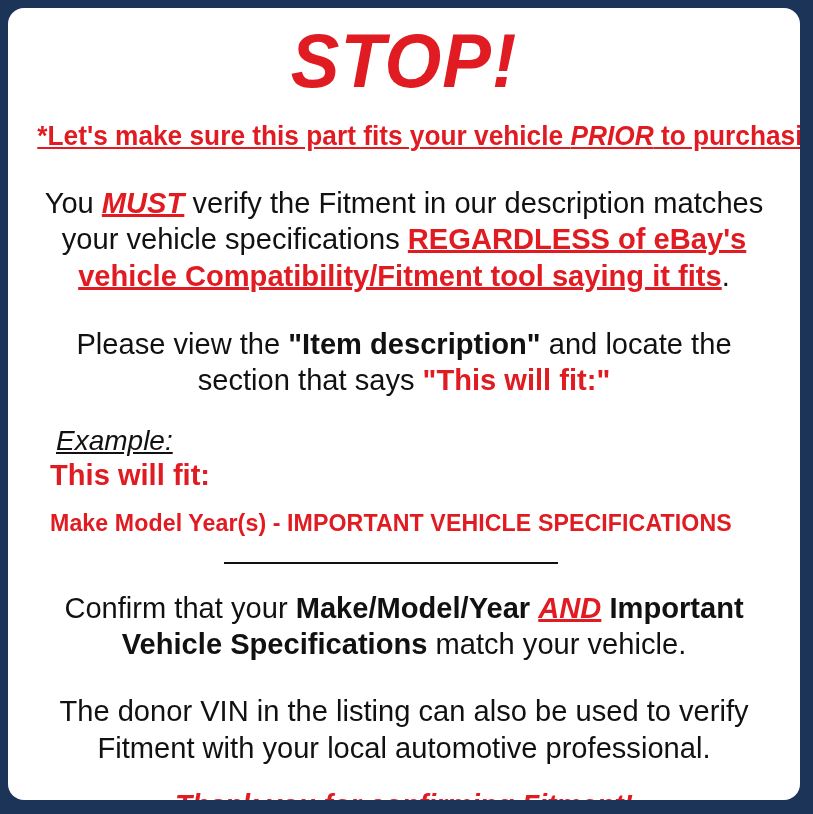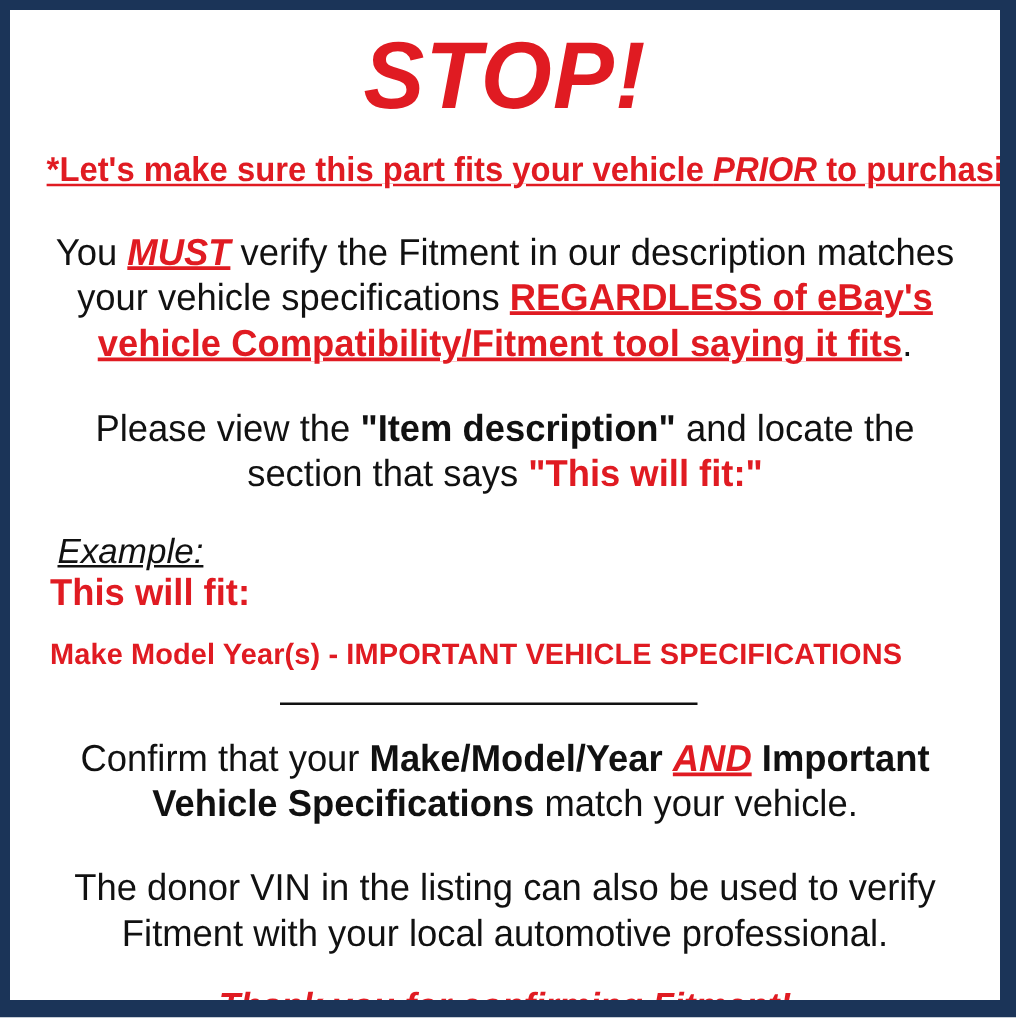--- a/index.html
+++ b/index.html
@@ -23,20 +23,21 @@
     background: #1b3458;
     padding: 8px 13px 14px 8px;
   }
   #notice-card {
     box-sizing: border-box;
     width: 100%;
     height: 100%;
     background: #ffffff;
     overflow: hidden;
     position: relative;
+    border-radius: 16px;
   }
 
   
   #stop-heading {
     margin: 0;
     padding: 16px 0 0 0;
     text-align: center;
     font-size: 76px;
     line-height: 0.98;
     font-weight: bold;
@@ -86,21 +87,21 @@
     color: #e01b22;
     font-weight: bold;
     text-decoration: underline;
     text-underline-offset: 1px;
   }
   .em-blk-b  { font-weight: bold; color: #111111; }
   .em-red-b  { font-weight: bold; color: #e01b22; }
 
   
   #example-block {
-    padding: 26px 0 0 32px;
+    padding: 26px 0 0 42px;
     text-align: left;
   }
   #example-label {
     margin: 0;
     font-size: 28px;
     line-height: 1.12;
     font-style: italic;
     color: #111111;
     text-decoration: underline;
     text-underline-offset: 2px;

